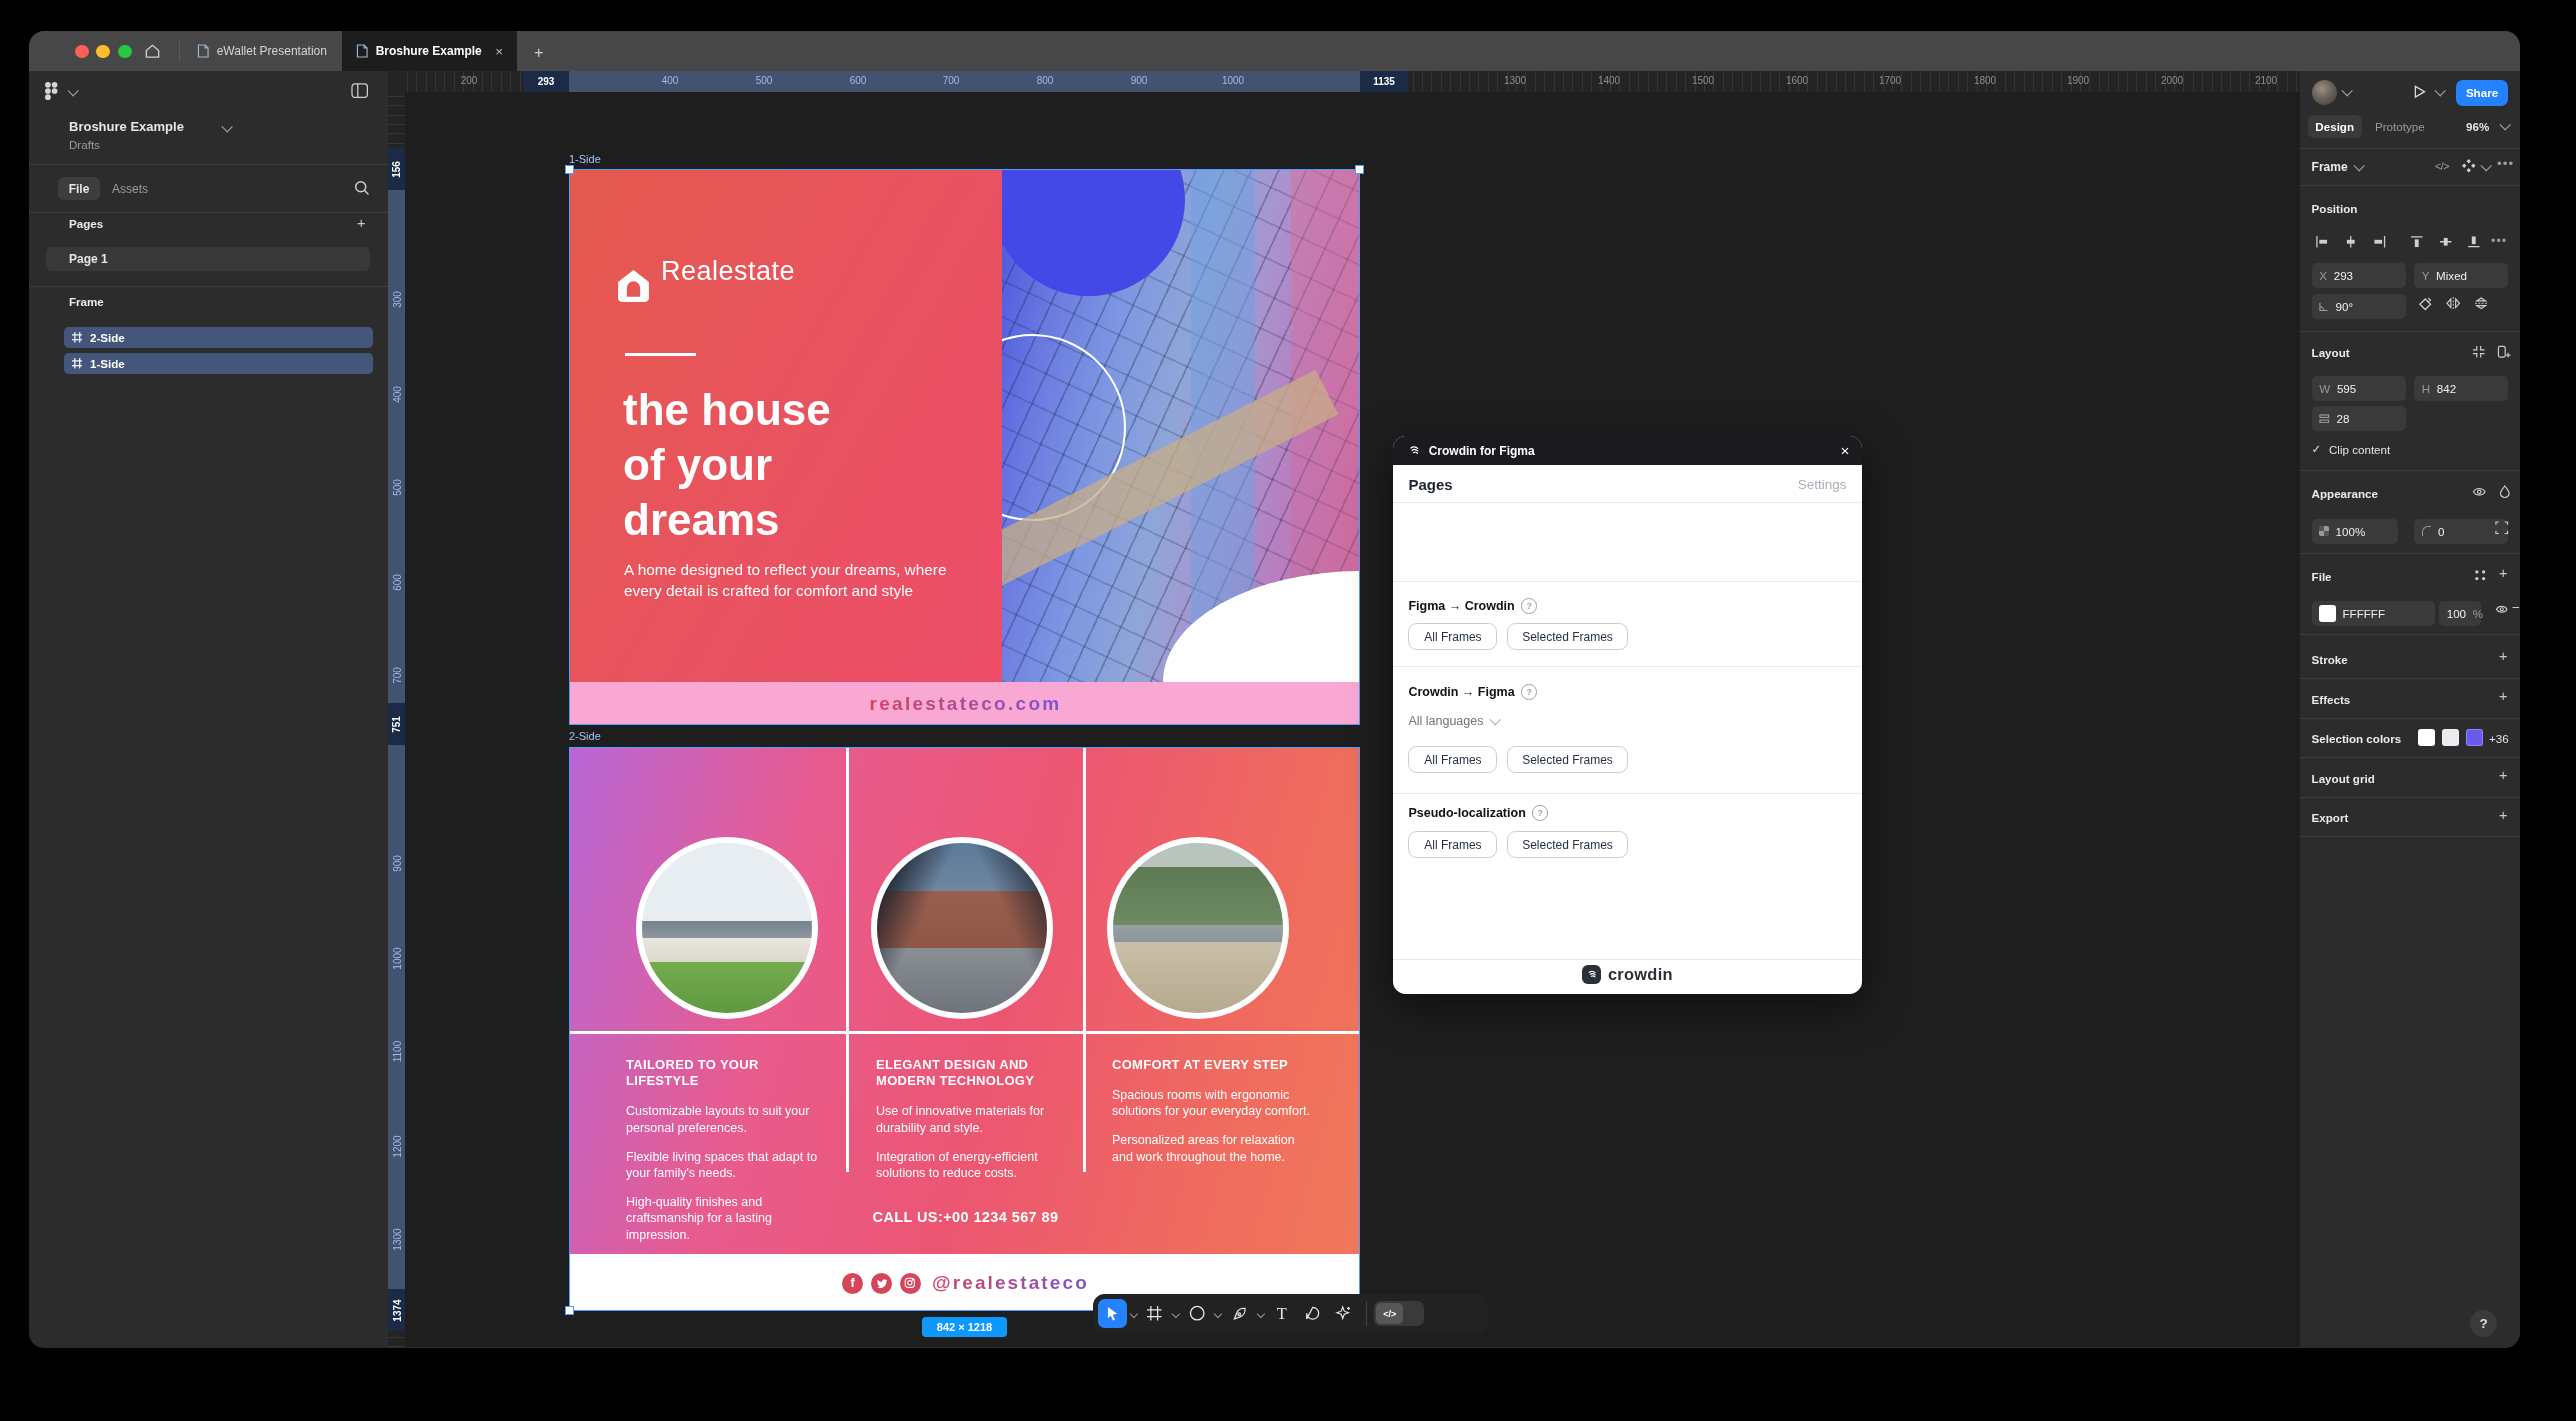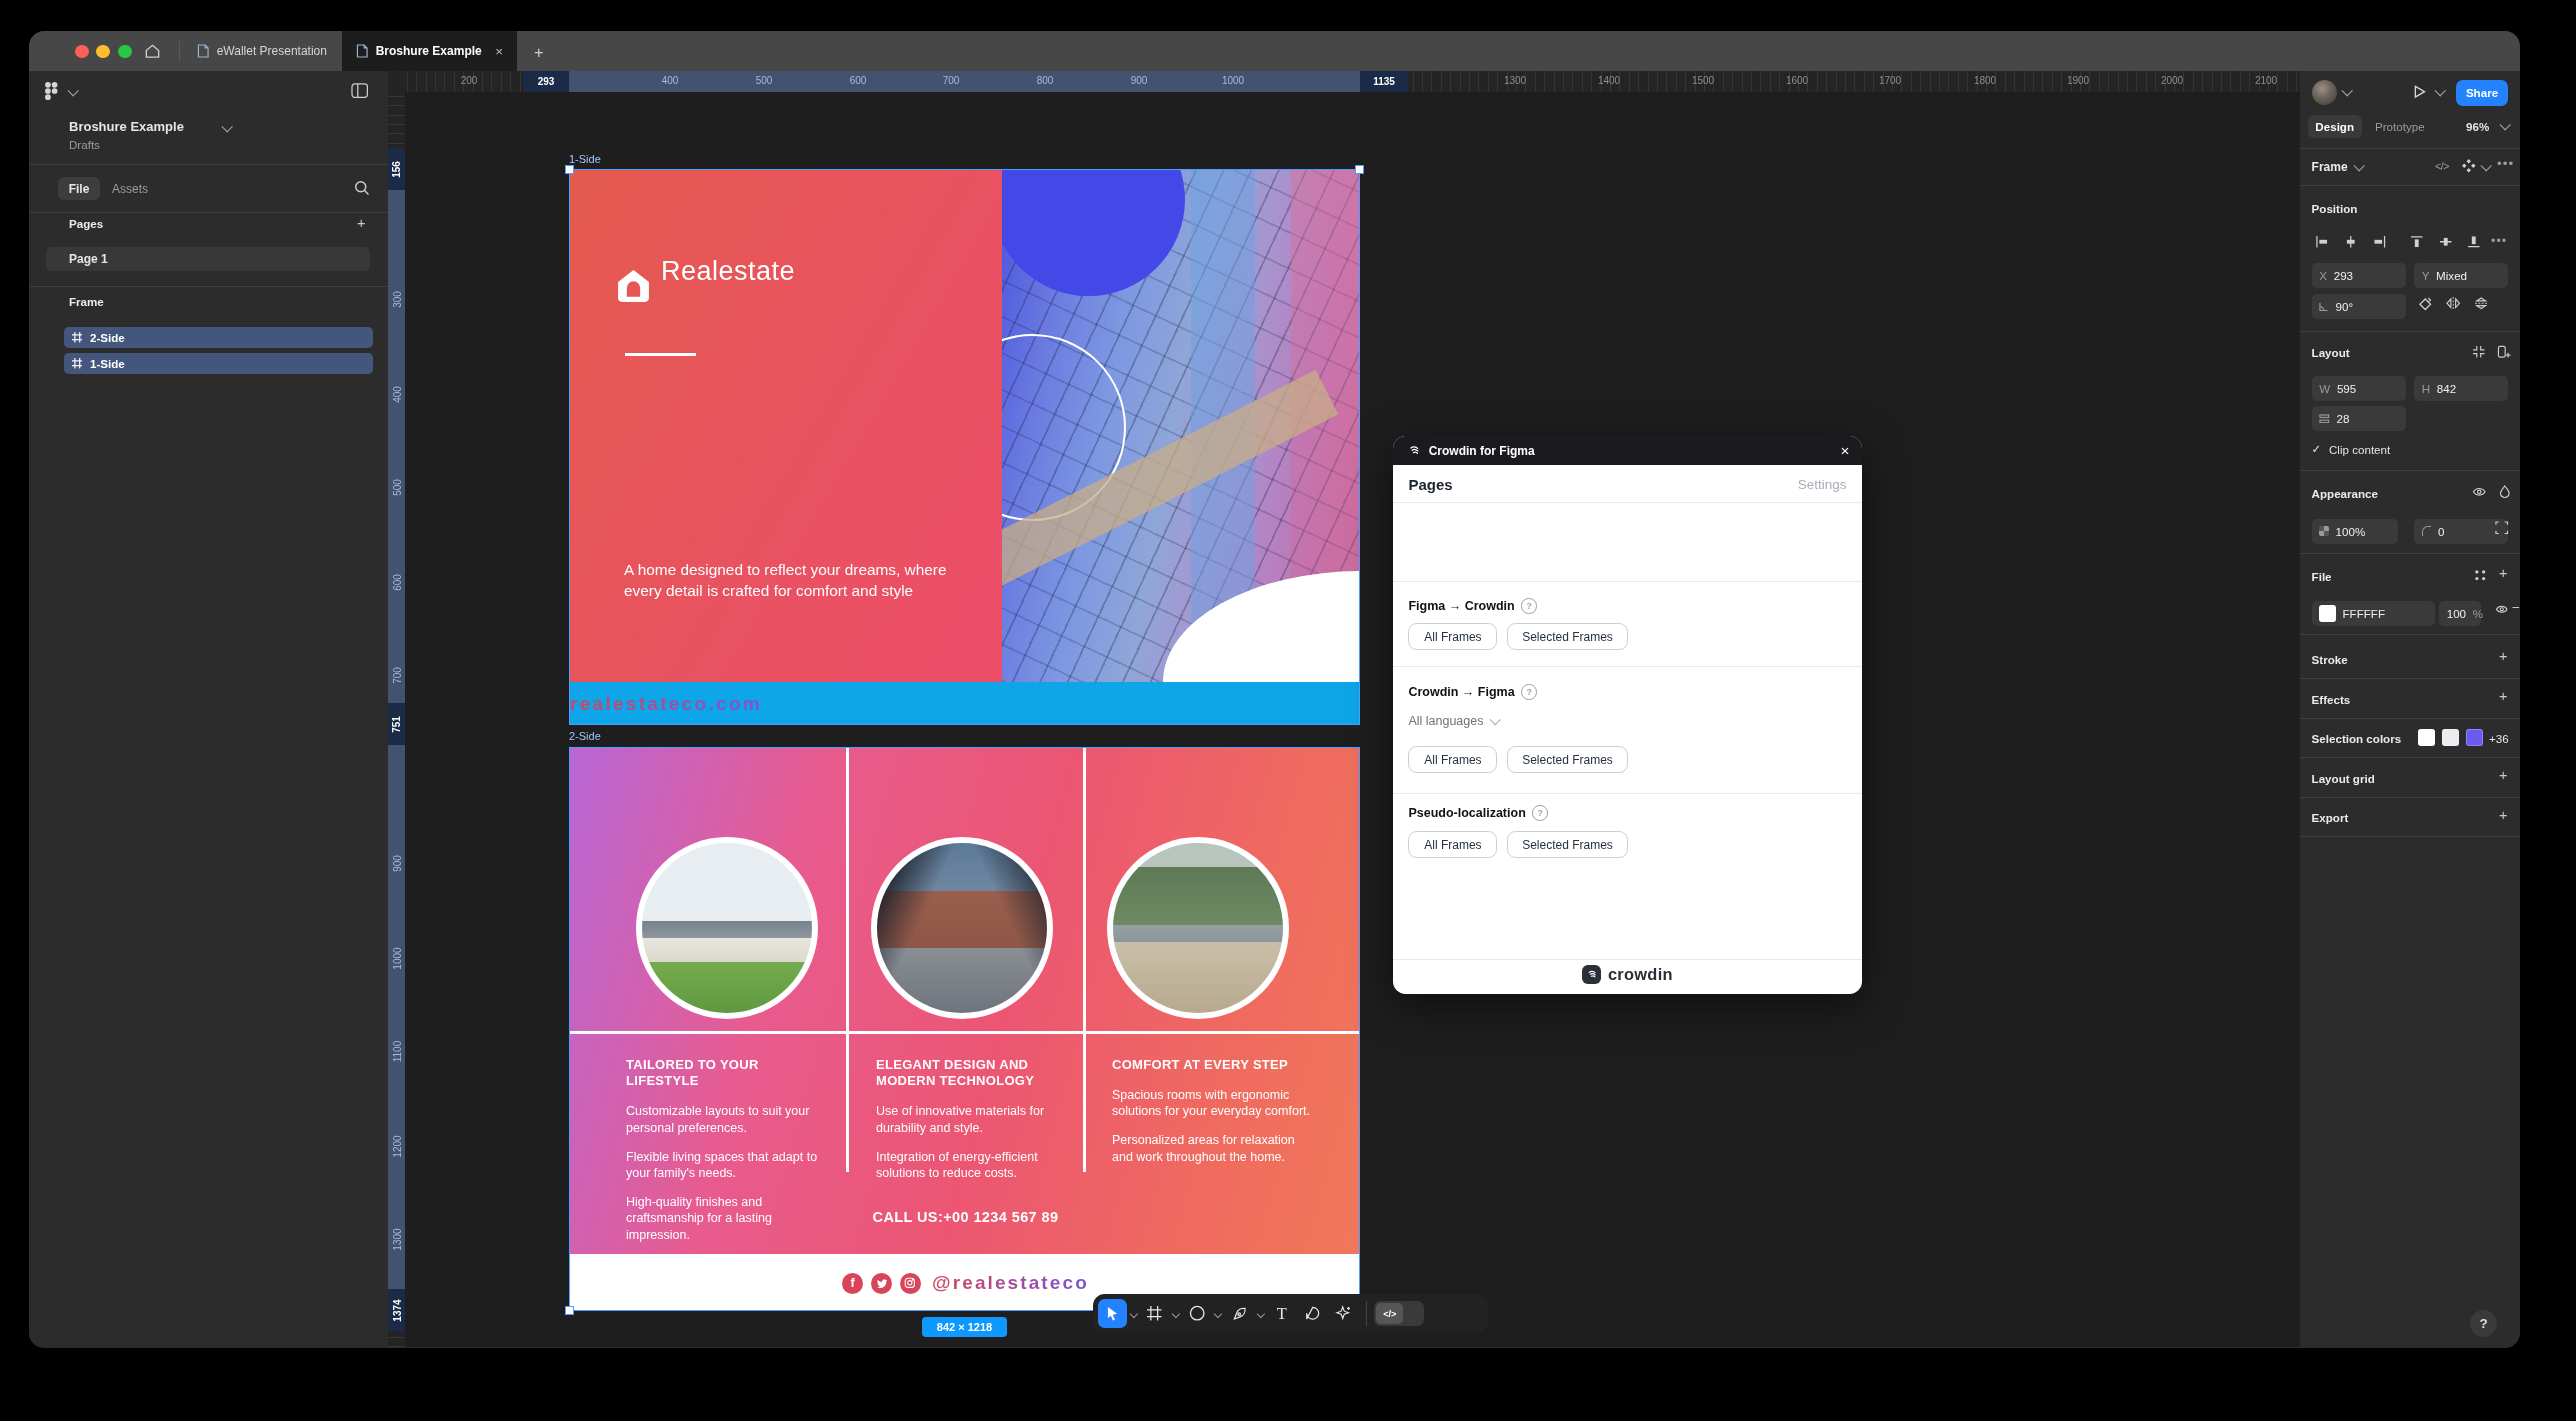--- a/index.html
+++ b/index.html
@@ -43,21 +43,21 @@
   .handle{width:8.7px;height:8.7px;background:#fff;border:1.4px solid #4f9eff;box-sizing:border-box;}
   .framelabel{font-size:11px;color:#9ec8ff;}
   
   #frame1{left:181px;top:98px;width:791px;height:556px;background:#fff;overflow:hidden;}
   #b1left{left:0;top:0;width:432px;height:512px;background:linear-gradient(120deg,#e45a4e 0%,#e95262 60%,#ec4d68 100%);}
   #b1right{left:432px;top:0;width:359px;height:512px;overflow:hidden;
     background:linear-gradient(100deg,#4a55e0 0%,#6a7ae0 16%,#7d97e2 32%,#8fa6d8 48%,#a795cf 62%,#b77fc0 76%,#c873a8 90%,#cf6f9d 100%);}
   .b1grid{left:0;top:0;right:0;bottom:0;
     background:repeating-linear-gradient(115deg,rgba(20,30,60,.28) 0 1.9px,transparent 1.9px 25px),
                repeating-linear-gradient(25deg,rgba(20,30,60,.2) 0 1.9px,transparent 1.9px 33px);}
-  #b1bar{left:0;top:512px;width:791px;height:44px;background:#0ea5e9;display:flex;align-items:center;}
+  #b1bar{left:0;top:512px;width:791px;height:44px;background:#f9a8d4;display:flex;align-items:center;justify-content:center;}
   .gradtext{background:linear-gradient(90deg,#d5455a,#7a55d8);-webkit-background-clip:text;background-clip:text;color:transparent;}
   .b1head{font-size:44px;line-height:55px;font-weight:bold;color:#fff;}
   
   #frame2{left:181px;top:676px;width:791px;height:564px;background:#fff;overflow:hidden;}
   #b2main{left:0;top:0;width:791px;height:506px;
     background:linear-gradient(105deg,#b867d6 0%,#e85b8e 28%,#ec5672 55%,#ef6a5f 80%,#f0785a 100%);}
   .vline{width:2.9px;background:#fff;}
   .circlephoto{position:absolute;width:170px;height:170px;border-radius:50%;border:6.7px solid #fff;overflow:hidden;}
   .b2col{position:absolute;top:309px;color:#fff;}
   .b2col h4{margin:0 0 13.5px 0;font-size:13px;letter-spacing:0.3px;line-height:16.4px;}
@@ -235,20 +235,25 @@
 
     <div class="a framesel" id="frame1">
       <div class="a" id="b1left">
         <div class="a" style="left:45px;top:98px">
           <svg width="37" height="37" viewBox="0 0 36 36">
               <path fill="#fff" fill-rule="evenodd" d="M18 2 L33 13.5 V29 a4 4 0 0 1 -4 4 H7 a4 4 0 0 1 -4 -4 V13.5 Z M18 13 a6.5 6.5 0 0 0 -6.5 6.5 V28 h13 v-8.5 A6.5 6.5 0 0 0 18 13 Z"></path>
             </svg>
         </div>
         <div class="a" style="left:91px;top:86px;font-size:27px;font-weight:normal;color:#fff;letter-spacing:0.5px">Realestate</div>
         <div class="a" style="left:55px;top:183px;width:71px;height:2.9px;background:#fff"></div>
+        <div class="a" style="left:53px;top:212px">
+          <div class="b1head">the house</div>
+          <div class="b1head">of your</div>
+          <div class="b1head">dreams</div>
+        </div>
         <div class="a" style="left:54px;top:389px;width:323px;font-size:15.4px;line-height:21px;color:#fff">A home designed to reflect your dreams, where every detail is crafted for comfort and style</div>
       </div>
       <div class="a" id="b1right">
         <div class="a b1grid"></div>
         <div class="a" style="left:-9.6px;top:-67px;width:193px;height:193px;border-radius:50%;background:#4348e6"></div>
         <div class="a" style="left:189px;top:0;width:64px;height:512px;background:rgba(108,160,225,.5)"></div>
         <div class="a" style="left:289px;top:0;width:69px;height:512px;background:linear-gradient(rgba(226,110,150,.45),rgba(200,90,150,.25))"></div>
         <div class="a" style="left:-63px;top:164px;width:183px;height:183px;border-radius:50%;border:2.4px solid #fff"></div>
         <div class="a" style="left:-58px;top:289px;width:405px;height:50px;background:rgba(200,173,135,.75);transform:rotate(-27deg)"></div>
         <div class="a" style="right:0;bottom:0;width:198px;height:111px;background:#fff;border-top-left-radius:100%"></div>

